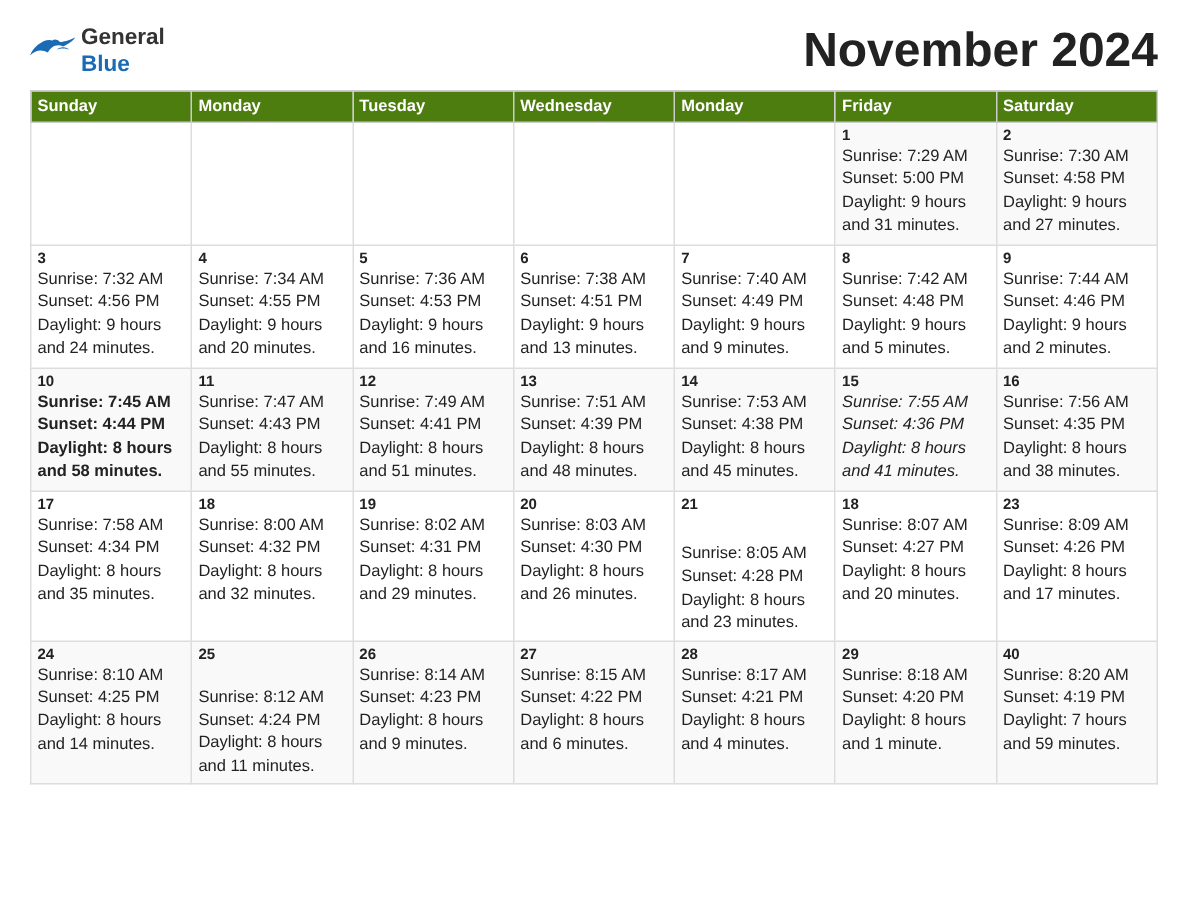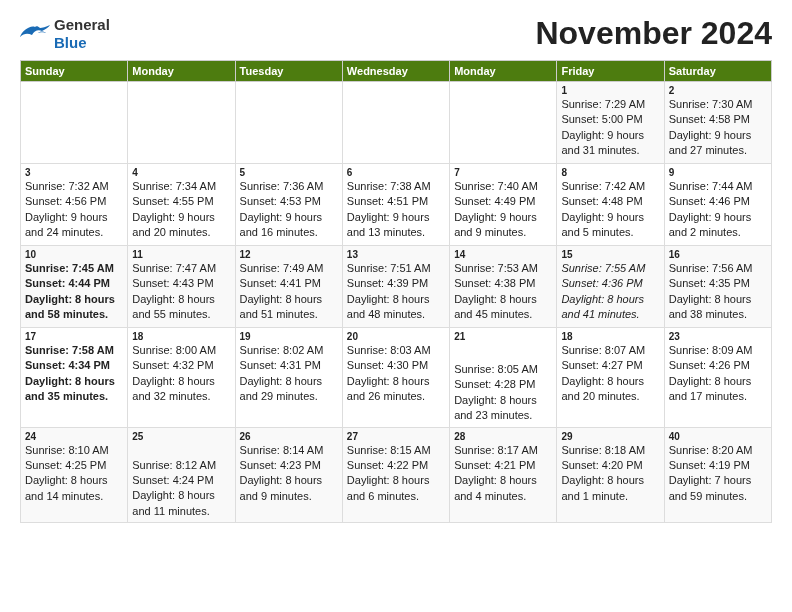--- a/index.html
+++ b/index.html
@@ -249,21 +249,21 @@
             <span class="day-number">16</span>
             <div class="day-info" style="white-space: pre-line;">Sunrise: 7:56 AM
 Sunset: 4:35 PM
 Daylight: 8 hours
 and 38 minutes.</div>
           </td>
         </tr>
         <tr>
           <td>
             <span class="day-number">17</span>
-            <div class="day-info" style="white-space: pre-line; font-weight: bold;">Sunrise: 7:58 AM
+            <div class="day-info" style="white-space: pre-line;">Sunrise: 7:58 AM
 Sunset: 4:34 PM
 Daylight: 8 hours
 and 35 minutes.</div>
           </td>
           <td>
             <span class="day-number">18</span>
             <div class="day-info" style="white-space: pre-line;">Sunrise: 8:00 AM
 Sunset: 4:32 PM
 Daylight: 8 hours
 and 32 minutes.</div>

